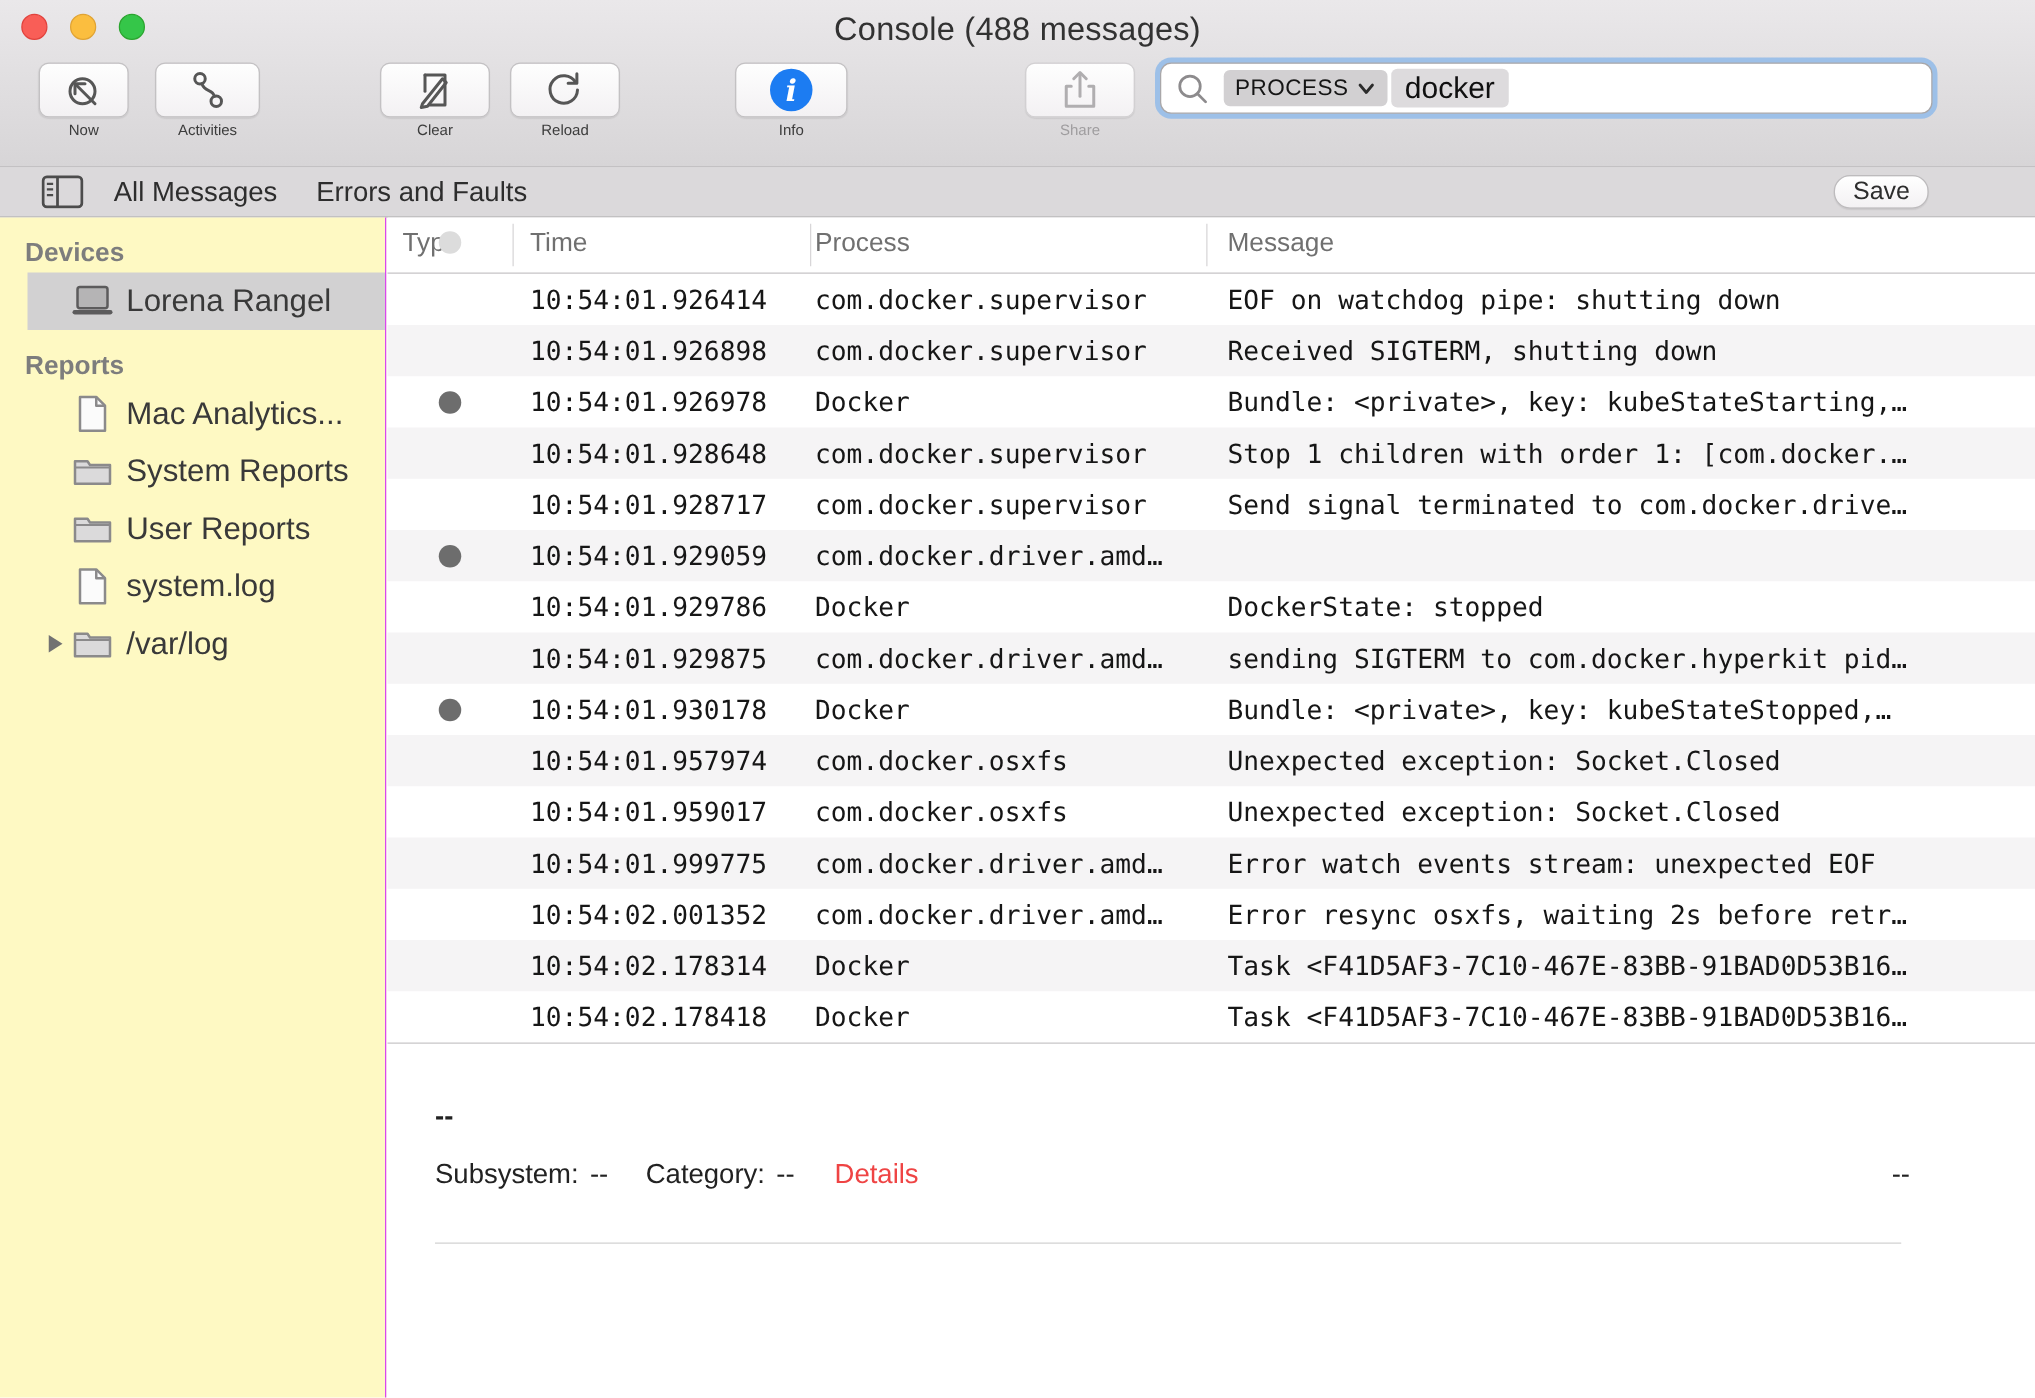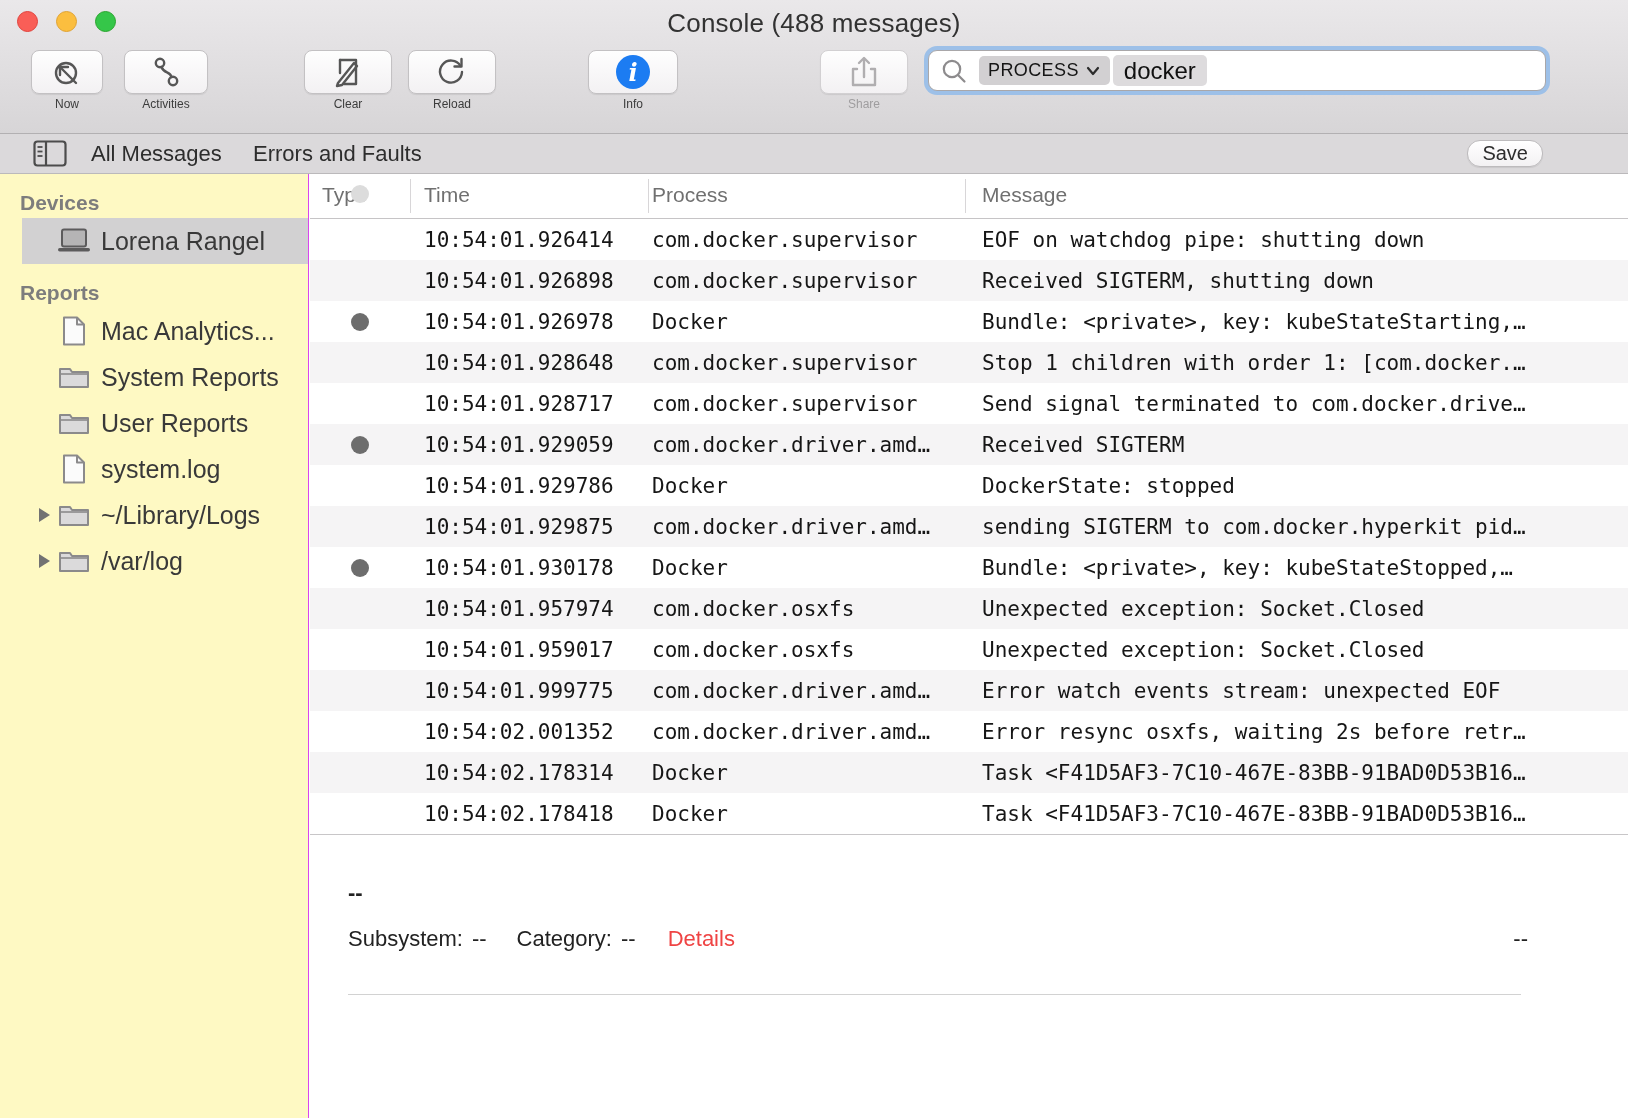--- a/index.html
+++ b/index.html
@@ -257,32 +257,20 @@
       <div class="side-row">
         <span class="side-disc">
           <span class="tri"></span>
         </span>
         <span class="side-icon">
           <svg width="32" height="26" viewBox="0 0 32 26">
             <path d="M2 5 L2 23 L30 23 L30 8 L14 8 L12 5 Z" fill="#dbdadb" stroke="#8b8a8b" stroke-width="2" stroke-linejoin="round"></path>
             <path d="M2 10 L30 10" stroke="#8b8a8b" stroke-width="1.6"></path>
           </svg>
         </span>
-        <span class="side-label">~/Library/Logs</span>
-      </div>
-      <div class="side-row">
-        <span class="side-disc">
-          <span class="tri"></span>
-        </span>
-        <span class="side-icon">
-          <svg width="32" height="26" viewBox="0 0 32 26">
-            <path d="M2 5 L2 23 L30 23 L30 8 L14 8 L12 5 Z" fill="#dbdadb" stroke="#8b8a8b" stroke-width="2" stroke-linejoin="round"></path>
-            <path d="M2 10 L30 10" stroke="#8b8a8b" stroke-width="1.6"></path>
-          </svg>
-        </span>
         <span class="side-label">/var/log</span>
       </div>
     </div>
 </div>
 
 <div class="content">
   <div class="thead">
     <div class="th" style="left:12px;">Type</div>
     <div class="th" style="left:114px;">Time</div>
     <div class="th" style="left:342px;">Process</div>
@@ -323,21 +311,20 @@
         <span class="c-time">10:54:01.928717</span>
         <span class="c-proc">com.docker.supervisor</span>
         <span class="c-msg">Send signal terminated to com.docker.drive…</span>
       </div>
       <div class="trow alt">
         <span class="c-type">
           <span class="c-dot dark"></span>
         </span>
         <span class="c-time">10:54:01.929059</span>
         <span class="c-proc">com.docker.driver.amd…</span>
-        <span class="c-msg">Received SIGTERM</span>
       </div>
       <div class="trow">
         <span class="c-type">
           <span class="c-dot light"></span>
         </span>
         <span class="c-time">10:54:01.929786</span>
         <span class="c-proc">Docker</span>
         <span class="c-msg">DockerState: stopped</span>
       </div>
       <div class="trow alt">

